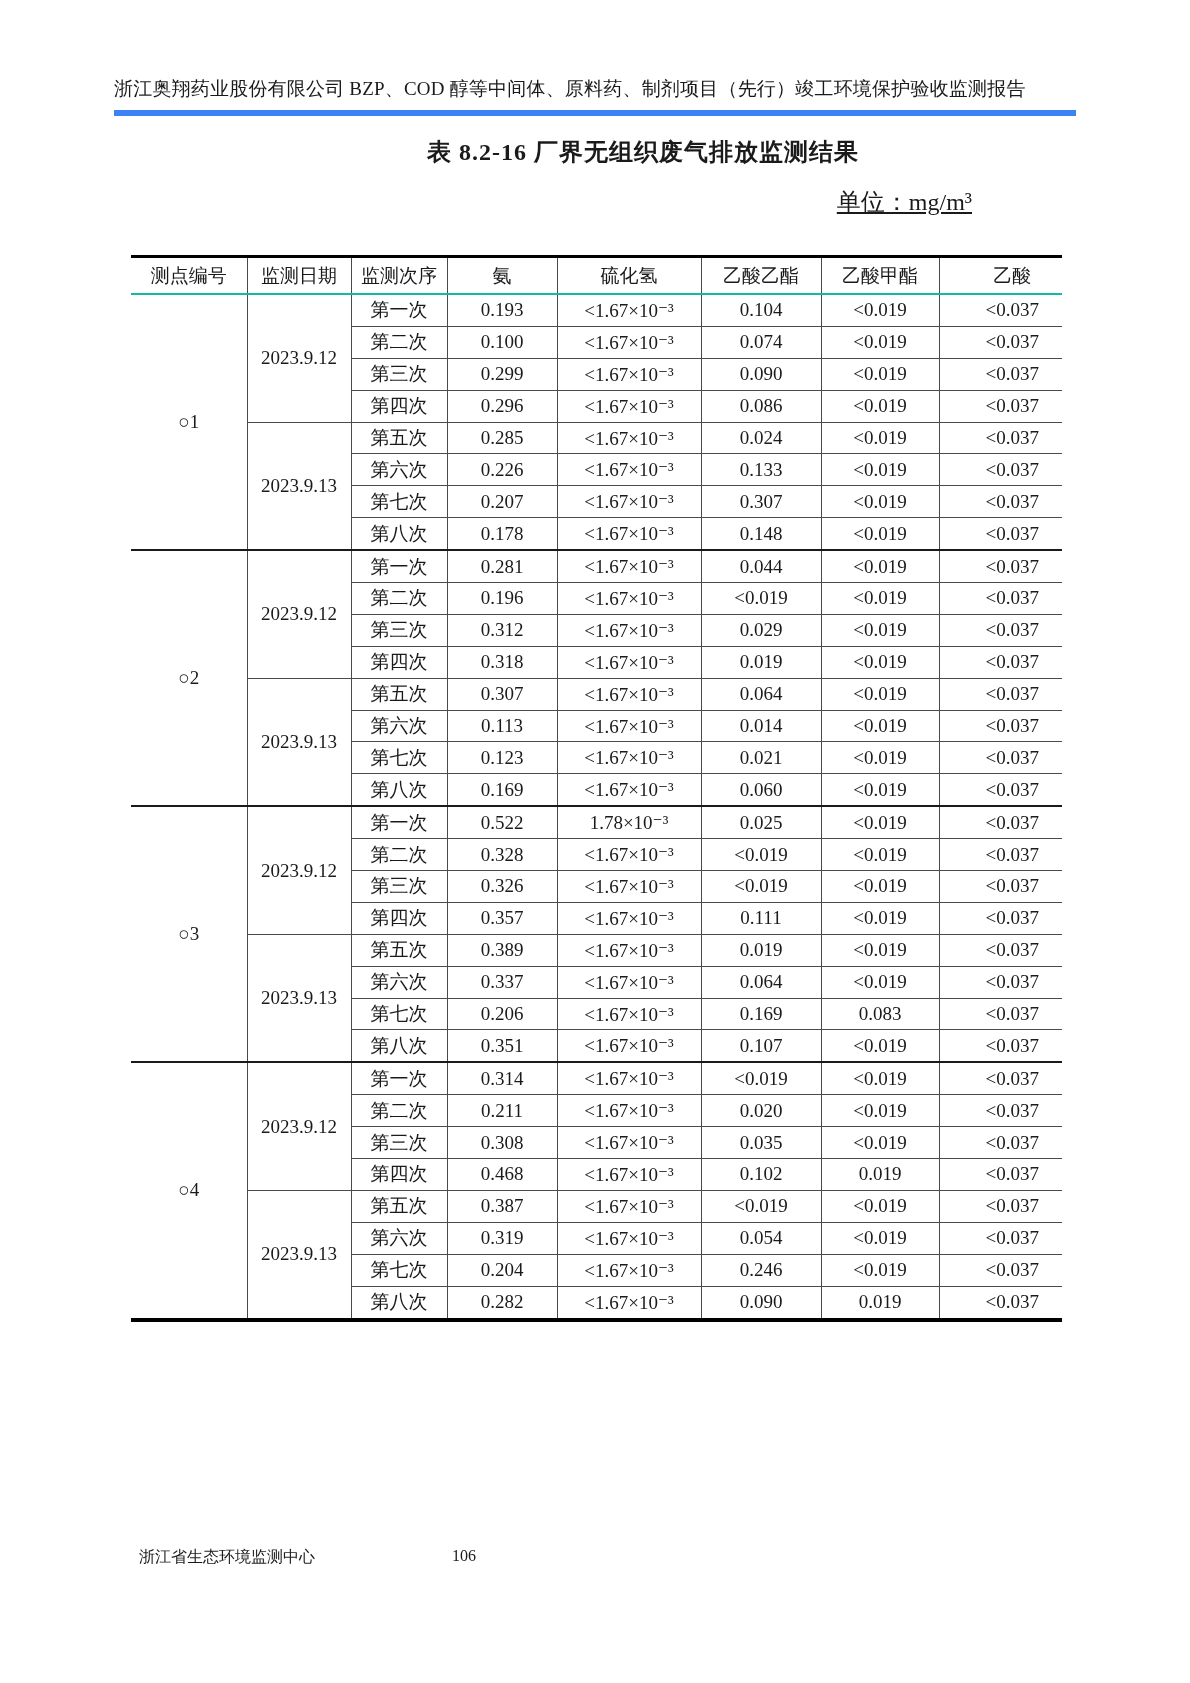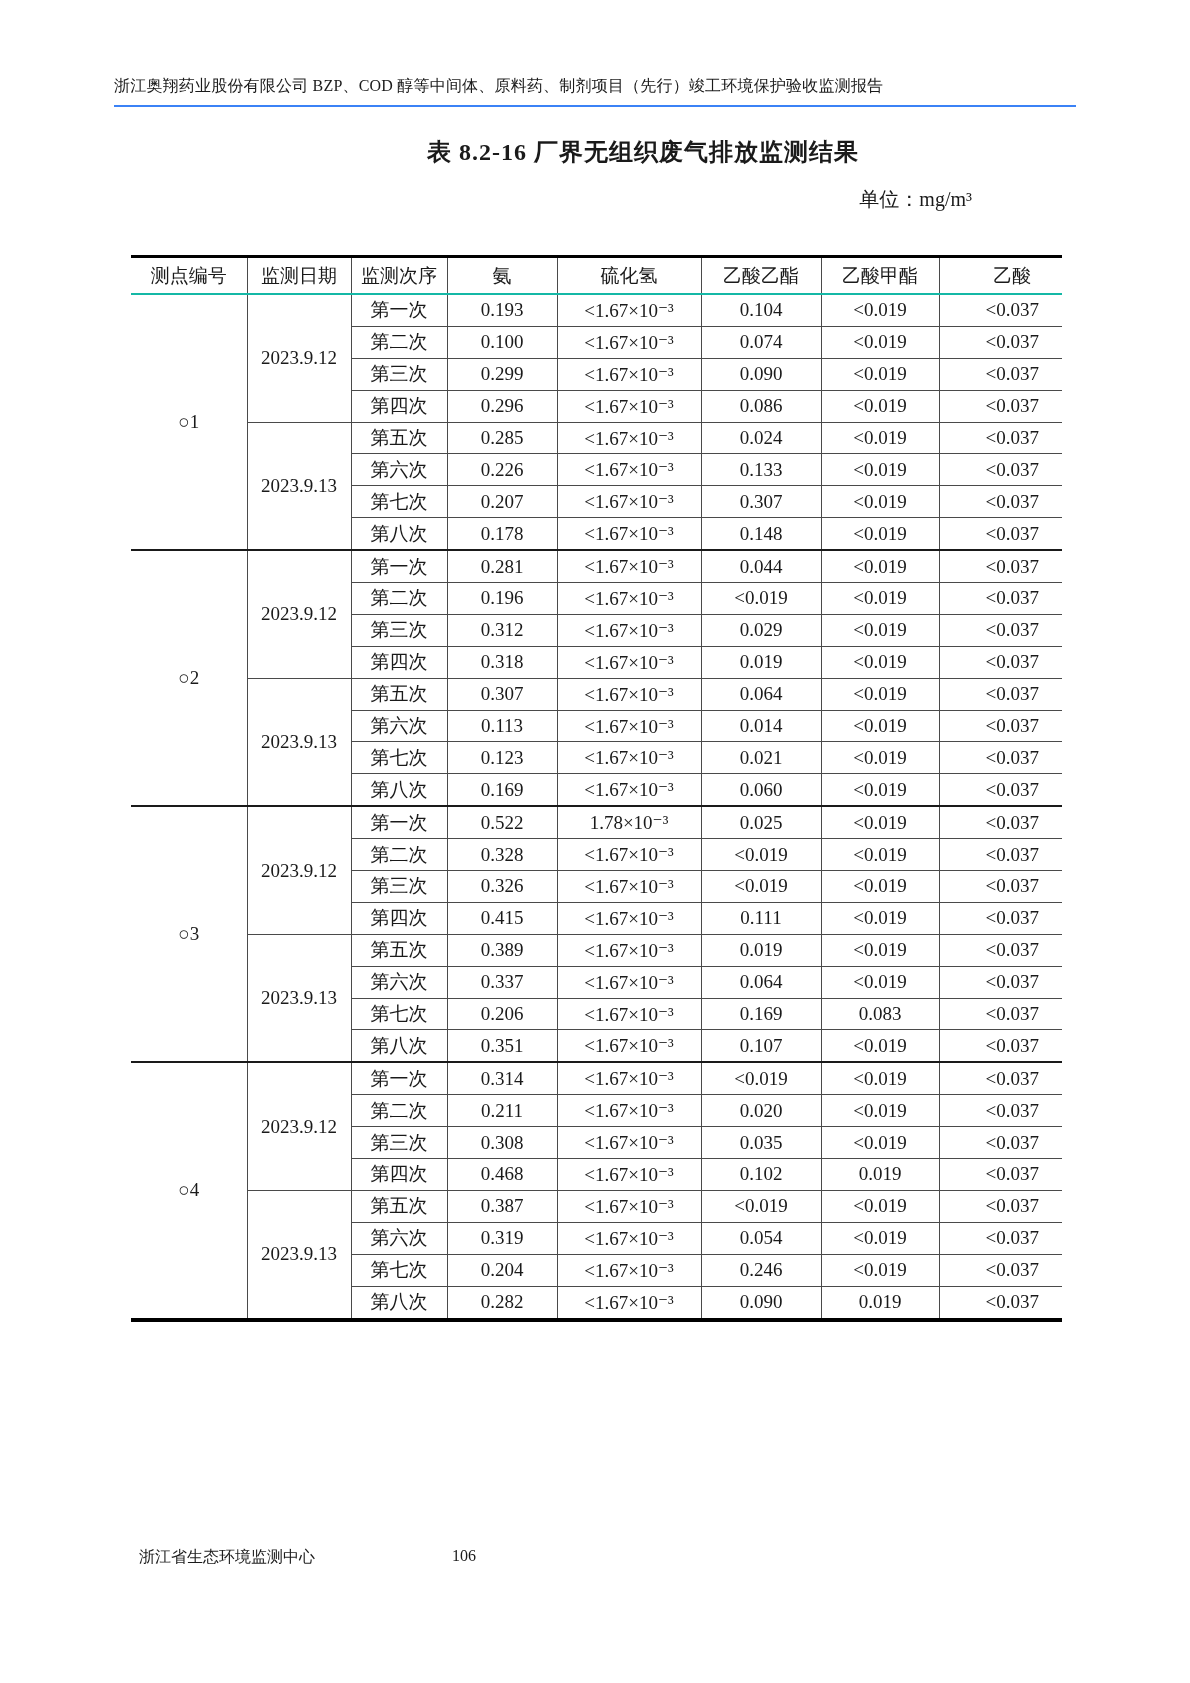--- a/index.html
+++ b/index.html
@@ -10,43 +10,44 @@
     background: #ffffff;
     font-family: "Liberation Serif", "DejaVu Serif", serif;
     color: #1a1a1a;
     overflow: hidden;
   }
   .doc-header {
     position: absolute;
     top: 76px;
     left: 114px;
     width: 962px;
-    font-size: 16px;
+    font-size: 19px;
     letter-spacing: 0.2px;
     padding-bottom: 8px;
-    border-bottom: 2px solid #3b82f6;
+    border-bottom: 6px solid #3b82f6;
     white-space: nowrap;
   }
   .doc-title {
     position: absolute;
     top: 136px;
     left: 0;
     width: 100%;
     margin: 0;
     text-align: center;
     font-size: 24px;
     font-weight: bold;
     letter-spacing: 1px;
     padding-left: 48px;
   }
   .unit-label {
     position: absolute;
     top: 186px;
     right: 218px;
-    font-size: 20px;
+    font-size: 24px;
+    text-decoration: underline;
   }
   table.monitor {
     position: absolute;
     top: 255px;
     left: 131px;
     width: 931px;
     border-collapse: collapse;
     table-layout: fixed;
     border-top: 3px solid #000;
     border-bottom: 4px solid #000;
@@ -278,21 +279,21 @@
         <tr>
           <td>第三次</td>
           <td>0.326</td>
           <td>&lt;1.67×10⁻³</td>
           <td>&lt;0.019</td>
           <td>&lt;0.019</td>
           <td class="edge-right">&lt;0.037</td>
         </tr>
         <tr>
           <td>第四次</td>
-          <td>0.415</td>
+          <td>0.357</td>
           <td>&lt;1.67×10⁻³</td>
           <td>0.111</td>
           <td>&lt;0.019</td>
           <td class="edge-right">&lt;0.037</td>
         </tr>
         <tr>
           <td rowspan="4">2023.9.13</td>
           <td>第五次</td>
           <td>0.389</td>
           <td>&lt;1.67×10⁻³</td>

